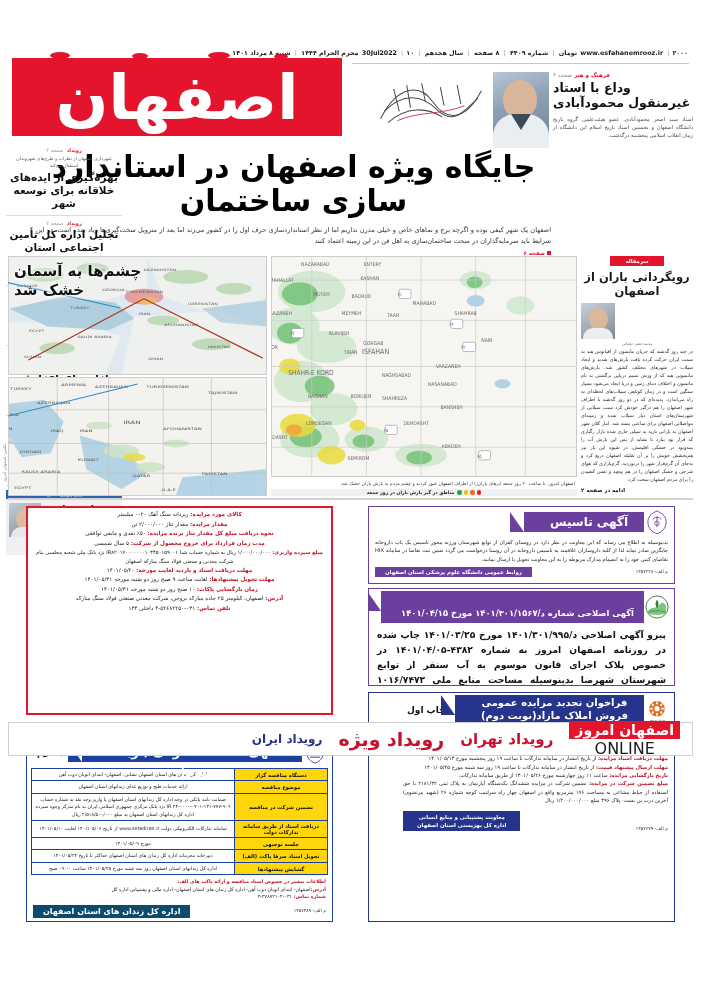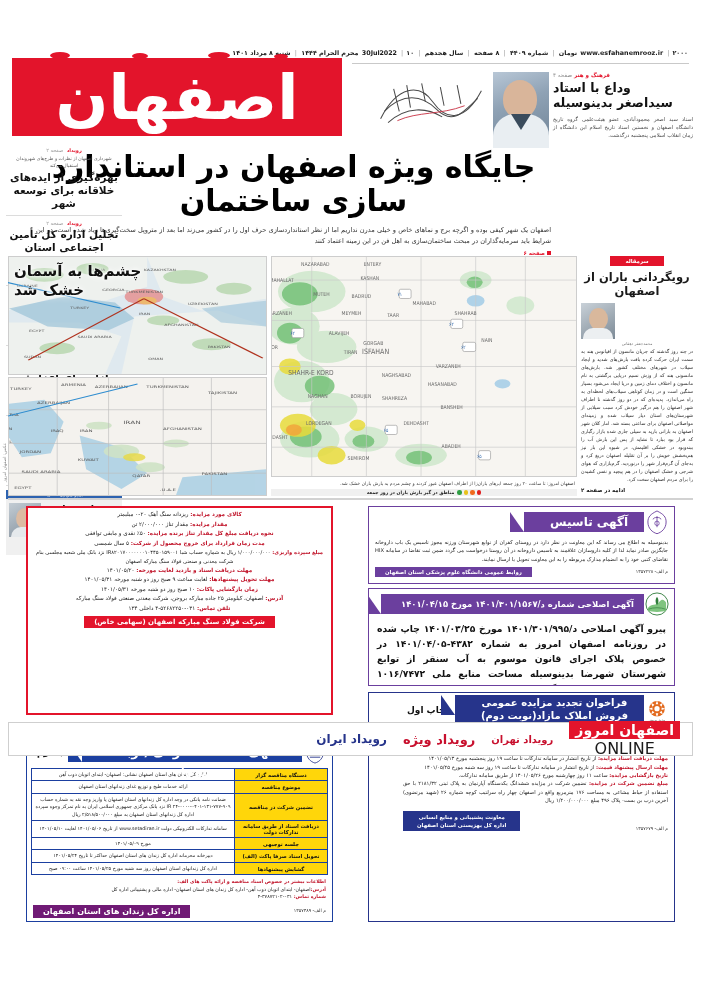--- a/index.html
+++ b/index.html
@@ -211,21 +211,21 @@
   .ad-body{padding:3px 6px 2px;font-size:5.2px;line-height:8.4px;text-align:justify;color:#222;}
   .ad-body .k{color:#c01228;font-weight:bold;}
   .ad-foot{
     background:#e3142b;color:#fff;font-size:7px;font-weight:bold;text-align:center;
     padding:2px 10px;display:inline-block;position:relative;margin:2px 0 0 0;
   }
   .ad-foot-wrap{display:flex;justify-content:center;align-items:center;gap:6px;padding:0 4px 2px;}
   .ad-code{font-size:4.6px;color:#333;}
   .foot-purple{background:#6b3f9e;}
   .foot-navy{background:#26348b;}
-  .foot-blue{background:#701a75;}
+  .foot-blue{background:#0c4a6e;}
 
   
   .mz-list{padding:2px 6px 0;}
   .mz-list .row{font-size:5.6px;line-height:9.6px;text-align:center;color:#1a1a1a;}
   .mz-list .row b{color:#c01228;}
 
   
   .corr-body{padding:4px 8px;font-size:9.2px;line-height:15px;text-align:justify;color:#111;font-weight:bold;}
 
   
@@ -293,21 +293,21 @@
         <div class="head"></div>
           <div class="body"></div>
           <div class="collar"></div>
       </div>
       <div class="kicker">
         <span>فرهنگ و هنر</span>
         <span class="page-no">صفحه ۴</span>
       </div>
       <h3>
         <span>وداع با استاد</span><br>
-        <span>سیداصغر بدینوسیله</span>
+        <span>غیرمنقول محمودآبادی</span>
       </h3>
       <p>استاد سید اصغر محمودآبادی، عضو هیئت‌علمی گروه تاریخ دانشگاه اصفهان و نخستین استاد تاریخ اسلام این دانشگاه از زمان انقلاب اسلامی پنجشنبه درگذشت.</p>
     </div>
 
     <div class="logo-tail">
       <span style="left:38px;top:0;width:20px;height:7px;"></span>
       <span style="left:120px;top:1px;width:16px;height:6px;"></span>
       <span style="left:196px;top:0;width:22px;height:7px;"></span>
       <span style="left:262px;top:2px;width:14px;height:5px;"></span>
     </div>
@@ -618,23 +618,20 @@
       <div class="row"><b>مقدار مزایده:</b> <span>مقدار تناژ ۲/۰۰۰/۰۰۰ تن</span></div>
       <div class="row"><b>نحوه دریافت مبلغ کل مقدار تناژ برنده مزایده:</b> <span>۵۰٪ نقدی و مابقی توافقی</span></div>
       <div class="row"><b>مدت زمان قرارداد برای خروج محصول از شرکت:</b> <span>۵ سال شمسی</span></div>
       <div class="row" style="font-size:5.2px;line-height:8.6px;"><b>مبلغ سپرده واریزی:</b> <span>۱/۰۰۰/۰۰۰/۰۰۰ ریال به شماره حساب شبا IR۸۲۰۱۷۰۰۰۰۰۰۰۱۰۴۴۵۰۱۵۹۰۰۱ نزد بانک ملی شعبه مجلسی بنام شرکت معدنی و صنعتی فولاد سنگ مبارکه اصفهان</span></div>
       <div class="row"><b>مهلت دریافت اسناد و بازدید لغایت مورخه:</b> <span>۱۴۰۱/۰۵/۲۰</span></div>
       <div class="row"><b>مهلت تحویل پیشنهادها:</b> <span>لغایت ساعت ۹ صبح روز دو شنبه مورخه ۱۴۰۱/۰۵/۳۱</span></div>
       <div class="row"><b>زمان بازگشایی پاکات:</b> <span>۱۰ صبح روز دو شنبه مورخه ۱۴۰۱/۰۵/۳۱</span></div>
       <div class="row"><b>آدرس:</b> <span>اصفهان، کیلومتر ۲۵ جاده مبارکه بروجن، شرکت معدنی صنعتی فولاد سنگ مبارکه</span></div>
       <div class="row"><b>تلفن تماس:</b> <span>۰۳۱-۵۲۶۸۲۲۵۰-۴ داخلی ۱۳۴</span></div>
     </div>
-    <div class="ad-foot-wrap">
-      <div class="ad-foot">شرکت فولاد سنگ مبارکه اصفهان (سهامی خاص)</div>
-    </div>
   </div>
 
   <div class="ad ad-purple" style="top:506px;right:26px;left:368px;height:76px;">
     <div class="ad-head-row">
       <div class="ad-logo">
         <svg viewBox="0 0 40 40" style="width:100%;height:100%;">
           <path d="M20 3 C30 8 34 12 34 20 C34 30 27 36 20 38 C13 36 6 30 6 20 C6 12 10 8 20 3 Z" fill="#fff" stroke="#6b3f9e" stroke-width="1.4"></path>
           <path d="M20 11 L20 28 M14 16 C14 12 26 12 26 16" stroke="#6b3f9e" stroke-width="1.3" fill="none"></path>
           <circle cx="20" cy="22" r="3.4" fill="none" stroke="#6b3f9e" stroke-width="1.2"></circle>
         </svg>
@@ -654,21 +651,21 @@
     <div class="ad-head-row">
       <div class="ad-logo">
         <svg viewBox="0 0 40 40" style="width:100%;height:100%;">
           <circle cx="20" cy="20" r="17" fill="#fff" stroke="#2f7d3a" stroke-width="1.4"></circle>
           <path d="M6 26 C12 18 18 24 24 16 C28 11 32 14 34 18 L34 30 C28 33 12 33 6 30 Z" fill="#7fc47f"></path>
           <path d="M20 9 C23 13 23 18 20 22 C17 18 17 13 20 9 Z" fill="#2f7d3a"></path>
           <path d="M7 28 C14 25 26 25 33 28" stroke="#2f7d3a" stroke-width="1" fill="none"></path>
         </svg>
       </div>
       <div class="rib-head" style="flex:1;justify-content:flex-start;">
-        <div class="ribbon rib-purple" style="font-size:8.4px;padding:0 10px 0 20px;">آگهی اصلاحی شماره د/۱۴۰۱/۳۰۱/۱۵۶۷ مورخ ۱۴۰۱/۰۴/۱۵</div>
+        <div class="ribbon rib-purple" style="font-size:8.4px;padding:12px 10px 0 20px;">آگهی اصلاحی شماره د/۱۴۰۱/۳۰۱/۱۵۶۷ مورخ ۱۴۰۱/۰۴/۱۵</div>
       </div>
     </div>
     <div class="corr-body">پیرو آگهی اصلاحی د/۱۴۰۱/۳۰۱/۹۹۵ مورخ ۱۴۰۱/۰۳/۲۵ چاپ شده در روزنامه اصفهان امروز به شماره ۴۳۸۲-۱۴۰۱/۰۴/۰۵ در خصوص پلاک اجرای قانون موسوم به آب سنقر از توابع شهرستان شهرضا بدینوسیله مساحت منابع ملی ۱۰۱۶/۷۴۷۲ هکتار اصلاح و اعلام می گردد .</div>
 
   </div>
 
   <div class="ad ad-navy" style="top:692px;right:26px;left:368px;height:228px;">
     <div class="ad-head-row">
       <div class="ad-logo">
         <svg viewBox="0 0 40 40" style="width:100%;height:100%;">
@@ -777,18 +774,18 @@
       <div class="ad-code">م الف- ۱۳۵۷۳۸۹</div>
       <div class="ad-foot foot-blue" style="font-size:8px;">اداره کل زندان های استان اصفهان</div>
     </div>
   </div>
 
   <div class="footer-strip">
     <div class="flogo-wrap">
       <span class="flogo box">اصفهان امروز</span>
       <span class="online">ONLINE</span>
     </div>
-    <span class="flogo" style="font-size:10px;">رویداد تهران</span>
-    <span class="flogo" style="font-size:13px;text-align:center;">رویداد ویژه</span>
+    <span class="flogo" style="font-size:15px;">رویداد تهران</span>
+    <span class="flogo" style="font-size:19px;text-align:center;">رویداد ویژه</span>
     <span class="flogo blue" style="font-size:12px;margin-left:24px;">رویداد ایران</span>
   </div>
 
 </div>
 
 </body></html>

